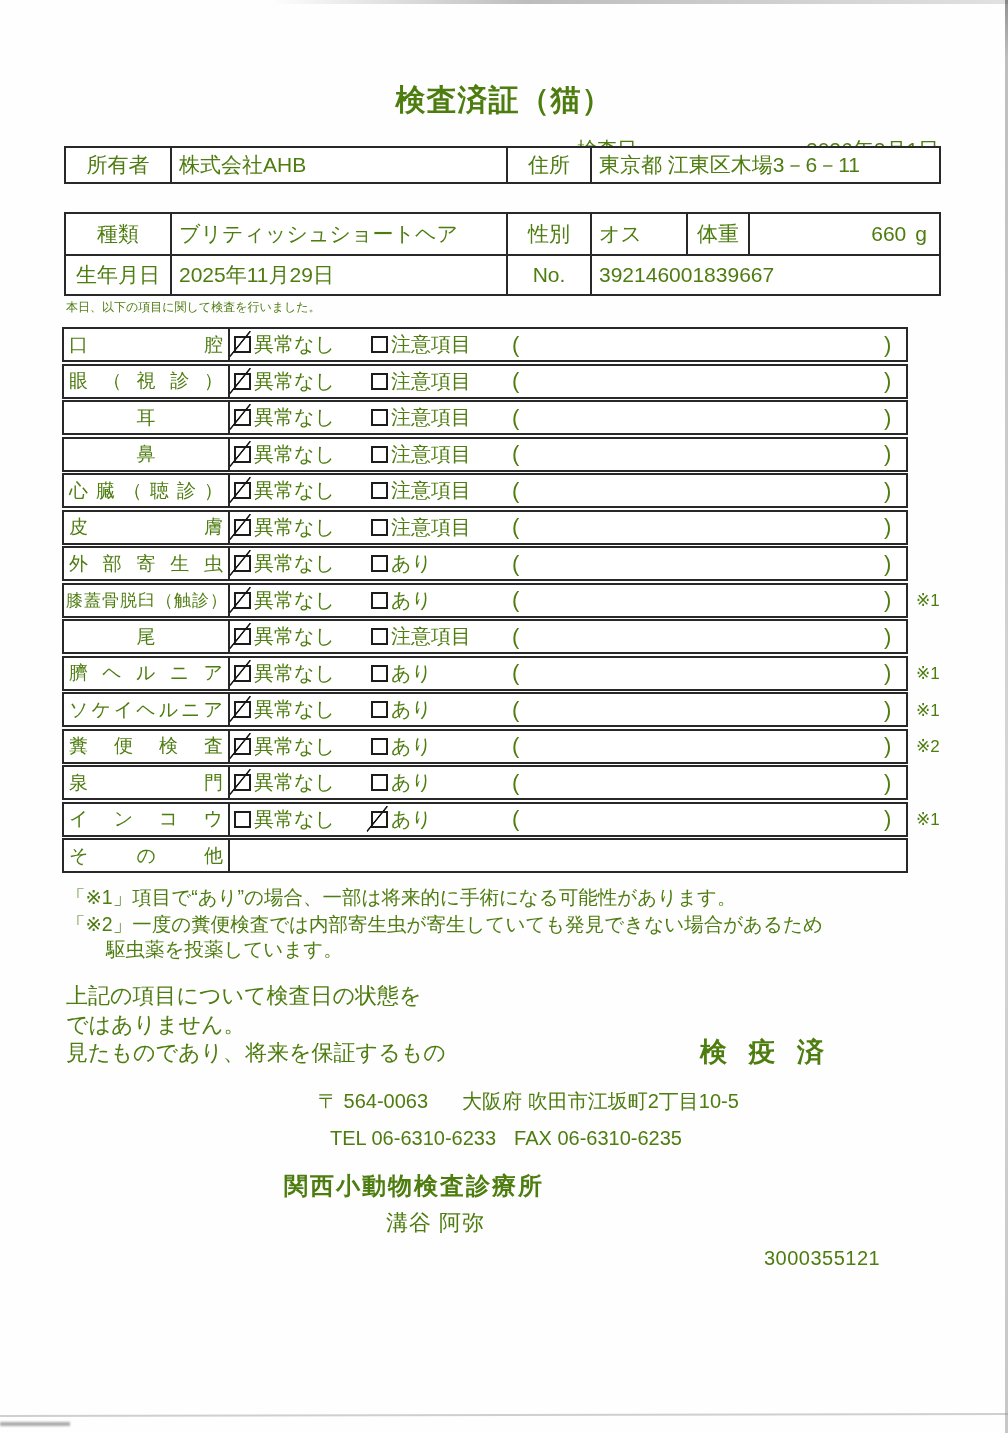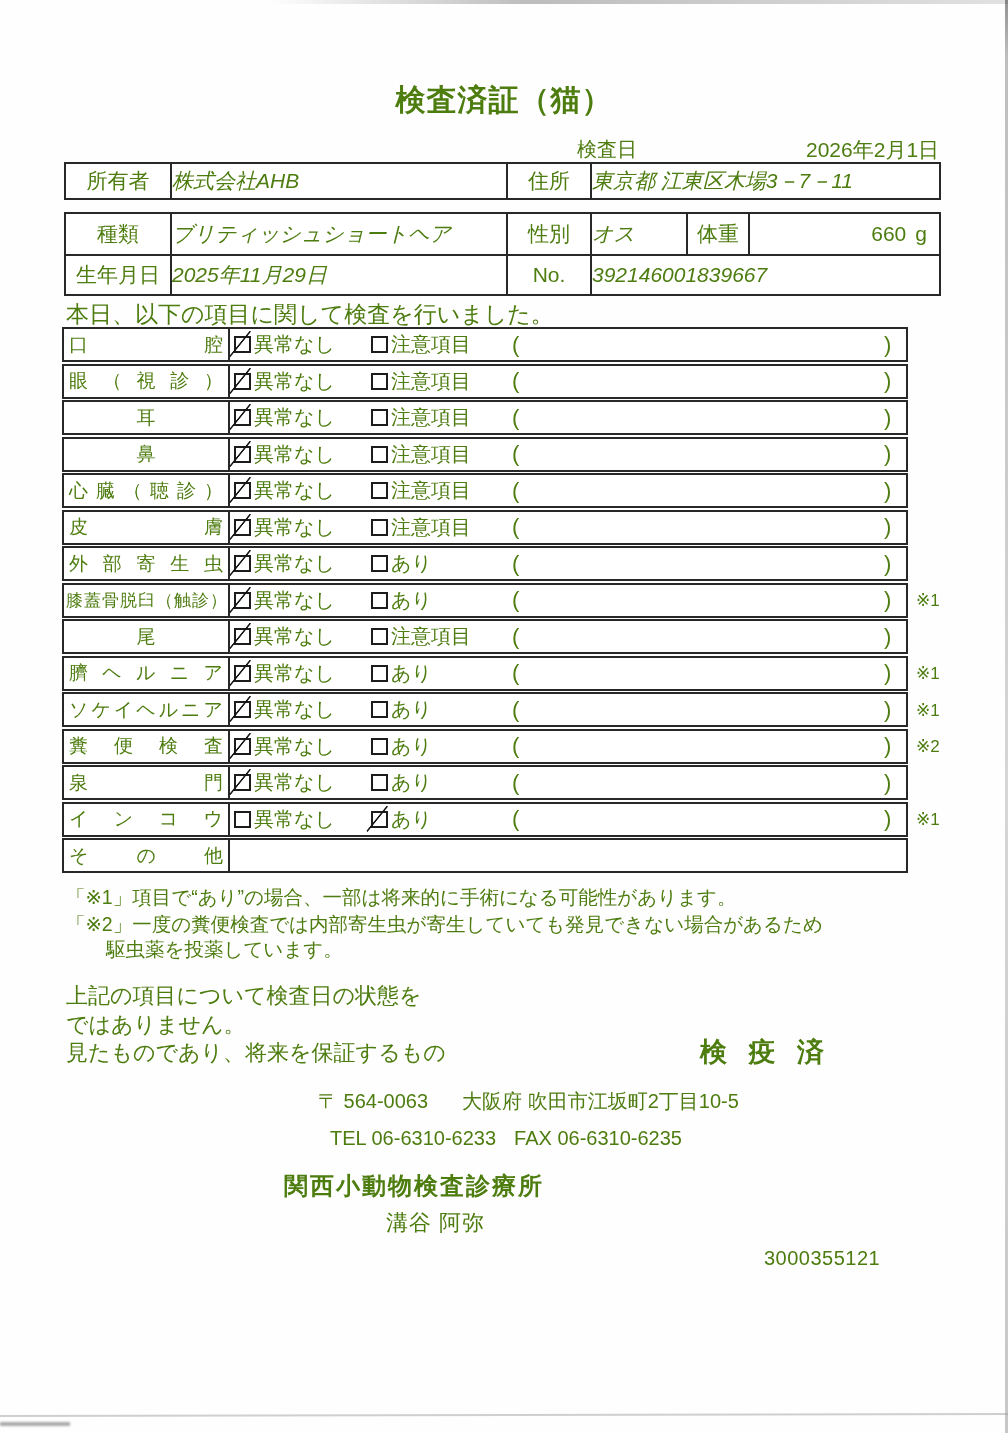--- a/index.html
+++ b/index.html
@@ -23,30 +23,30 @@
   .doc-title{position:absolute;top:80px;left:0;width:100%;text-align:center;
     font-size:30px;font-weight:700;letter-spacing:1px;}
   .date-label{position:absolute;top:136px;left:577px;font-size:20px;text-align:right;}
   .date-value{position:absolute;top:136px;left:806px;font-size:21px;}
 
   .hd-table{position:absolute;left:64px;width:877px;border:2px solid #282828;box-sizing:border-box;background:#fff;}
   .hd-row{display:flex;box-sizing:border-box;}
   .hd-row + .hd-row{border-top:2px solid #282828;}
   .hd-cell{box-sizing:border-box;display:flex;align-items:center;font-size:21px;overflow:hidden;white-space:nowrap;}
   .hd-cell.lab{justify-content:center;}
-  .hd-cell.val{padding-left:0;font-style:italic;}
+  .hd-cell.val{padding-left:7px;}
   .hd-cell.bdr{border-right:2px solid #282828;}
-  .t-owner{top:162px;}  .t-owner .hd-row{height:34px;}
+  .t-owner{top:146px;}  .t-owner .hd-row{height:34px;}
   .t-animal{top:212px;} .t-animal .hd-row{height:40px;}
   .w-label{width:106px;} .w-main{width:336px;} .w-sub{width:84px;}
   .w-sex{width:96px;} .w-wlab{width:62px;}
   .cell-weight{flex:1;justify-content:flex-end;padding-right:12px;gap:9px;}
   .flex1{flex:1;}
 
-  .intro-line{position:absolute;top:299px;left:66px;font-size:23px;}
+  .intro-line{position:absolute;top:299px;left:66px;font-size:12px;}
 
   
   .exam-table{position:absolute;top:327px;left:62px;width:846px;}
   .exam-row{position:relative;height:35px;border:2px solid #282828;box-sizing:border-box;
     margin-bottom:1.5px;background:#fff;overflow:visible;}
   .row-label{position:absolute;left:0;top:0;bottom:0;width:166px;box-sizing:border-box;
     border-right:2px solid #282828;display:flex;align-items:center;justify-content:space-between;
     padding:0 5px;font-size:19px;}
   .row-label.single{justify-content:center;}
   .row-label.long{font-size:17px;letter-spacing:-1px;padding:0 2px;}
@@ -86,21 +86,21 @@
 
   <div class="doc-title">検査済証（猫）</div>
   <div class="date-label">検査日</div>
   <div class="date-value">2026年2月1日</div>
 
   <div class="hd-table t-owner">
     <div class="hd-row">
       <div class="hd-cell lab bdr w-label">所有者</div>
       <div class="hd-cell val bdr w-main">株式会社AHB</div>
       <div class="hd-cell lab bdr w-sub">住所</div>
-      <div class="hd-cell val flex1">東京都 江東区木場3－7－11</div>
+      <div class="hd-cell val flex1">東京都 江東区木場3－6－11</div>
     </div>
   </div>
 
   <div class="hd-table t-animal">
     <div class="hd-row">
       <div class="hd-cell lab bdr w-label">種類</div>
       <div class="hd-cell val bdr w-main">ブリティッシュショートヘア</div>
       <div class="hd-cell lab bdr w-sub">性別</div>
       <div class="hd-cell val bdr w-sex">オス</div>
       <div class="hd-cell lab bdr w-wlab">体重</div>

